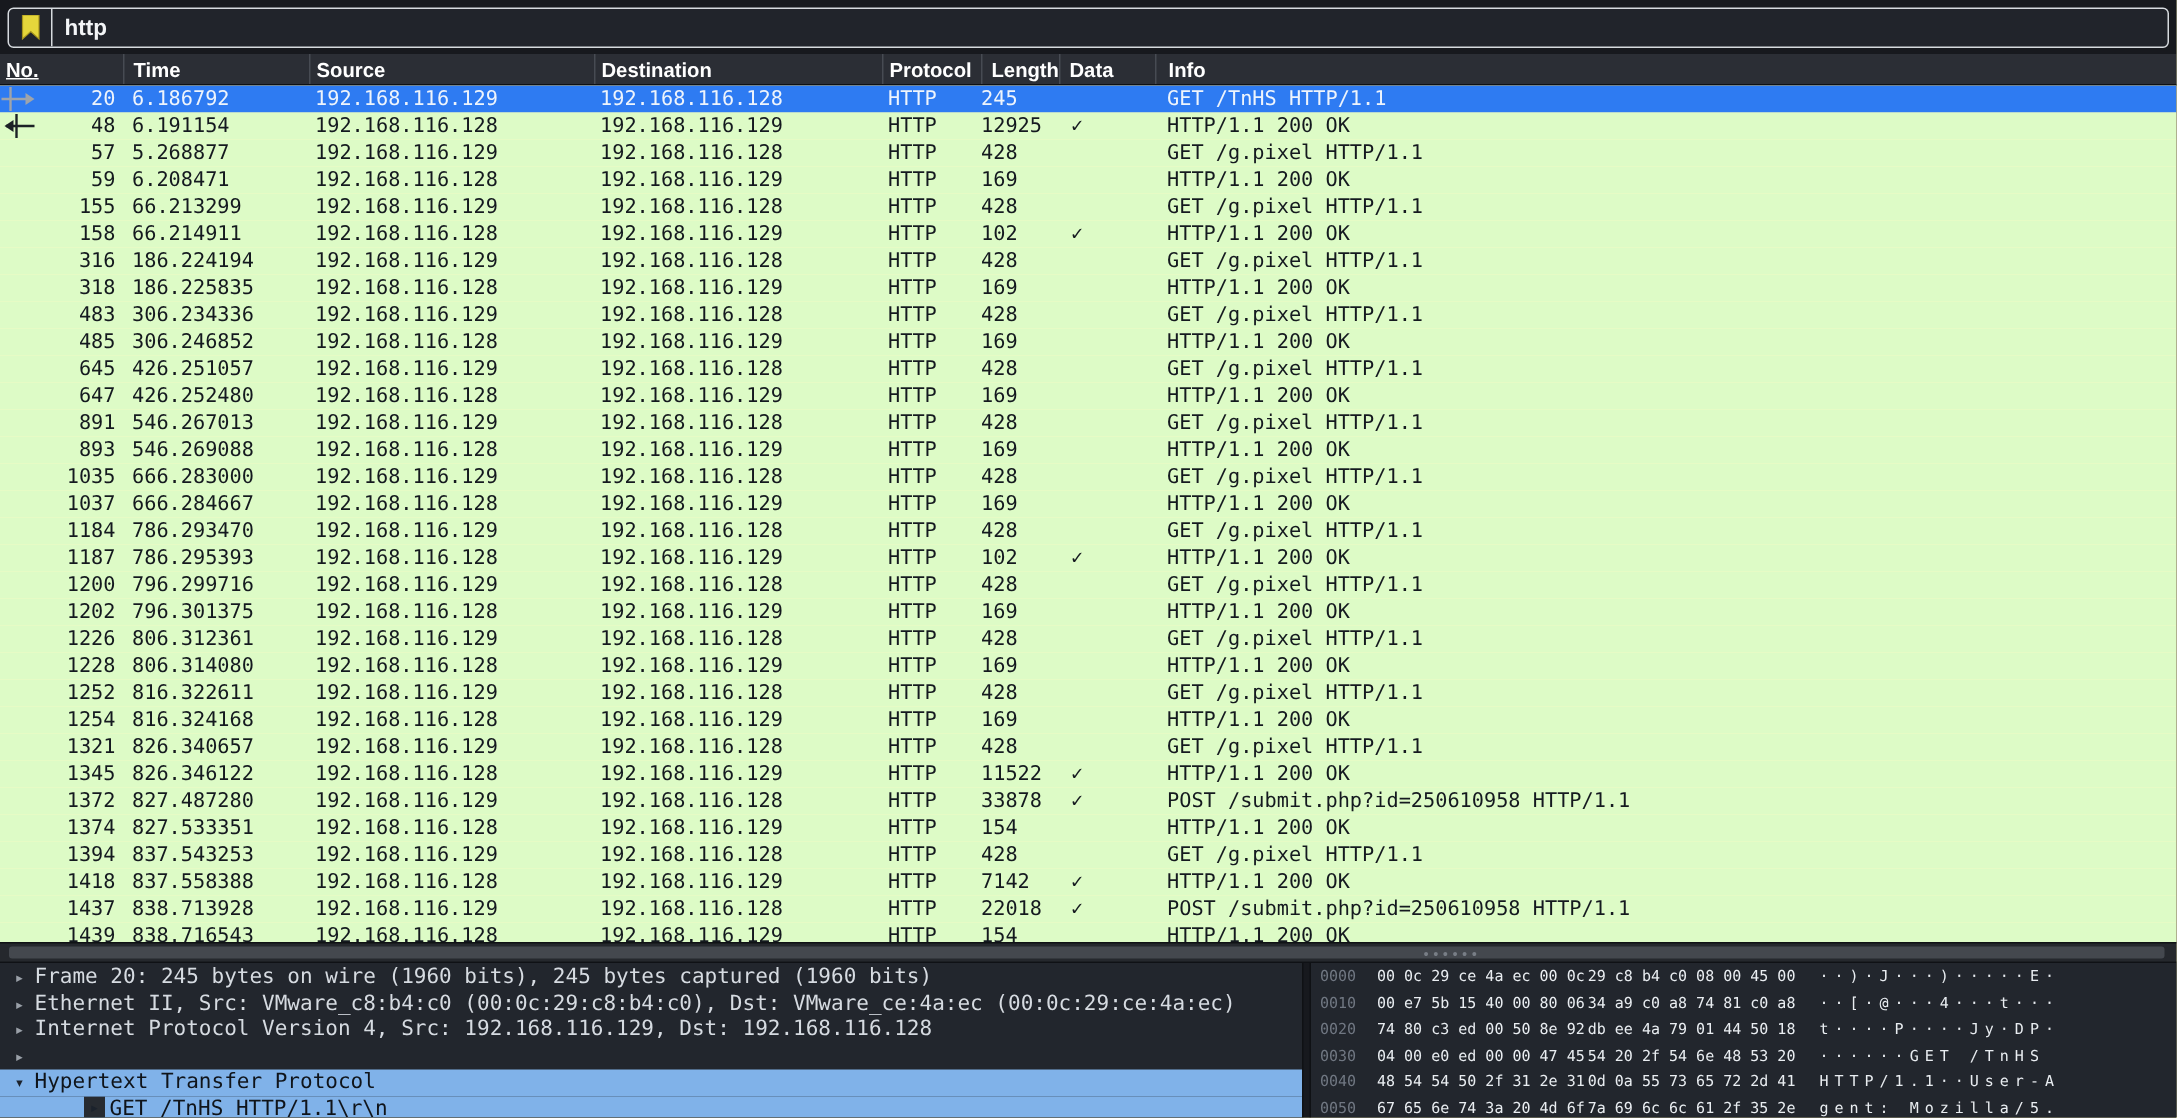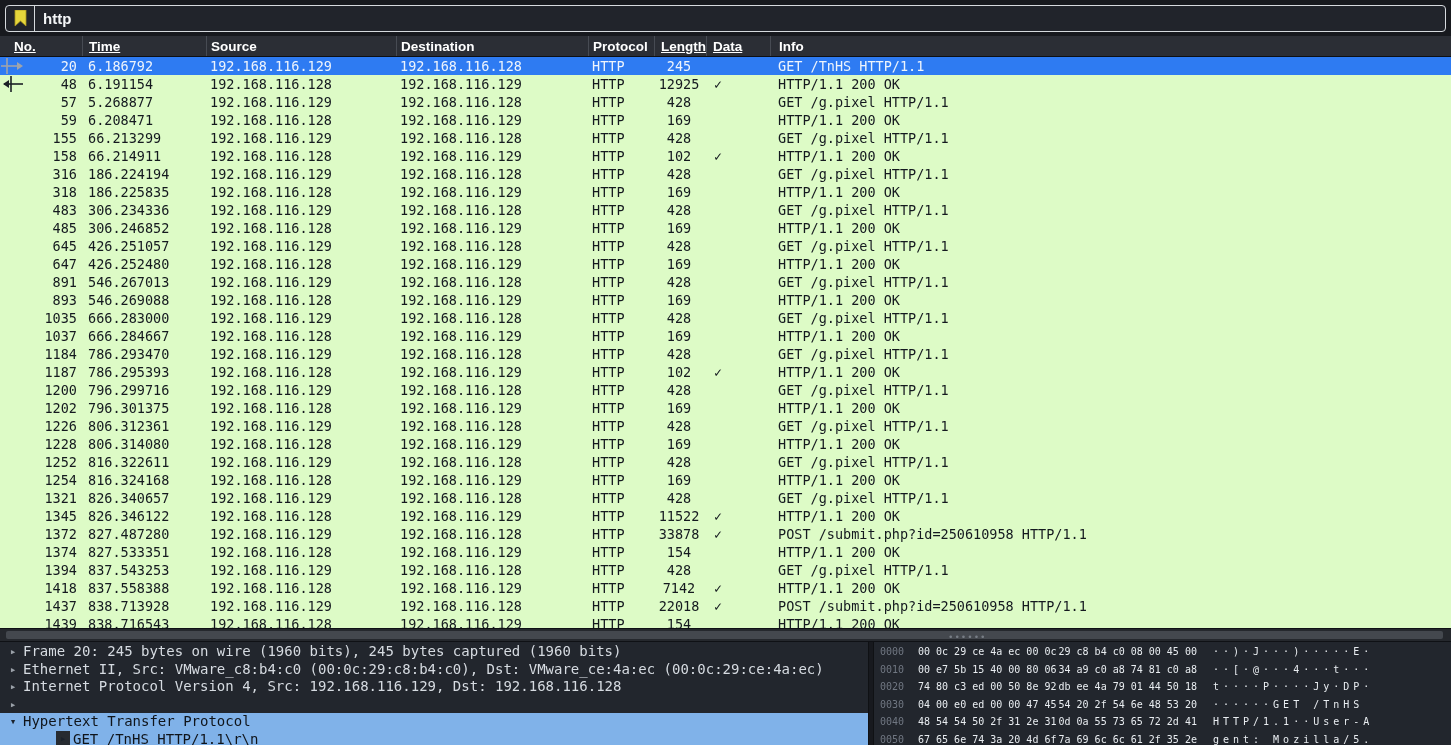--- a/index.html
+++ b/index.html
@@ -8,35 +8,35 @@
 
   
   .filter-bar { height:36px; display:flex; align-items:center; padding:0 5px; background:#17191e; }
   .filter-field { flex:1; height:27px; border:1px solid #d6dade; border-radius:4px; background:#21242b; display:flex; align-items:stretch; overflow:hidden; }
   .bookmark-box { width:29px; border-right:1px solid #d6dade; display:flex; align-items:center; justify-content:center; }
   .filter-value { color:#f3f5f7; font-family:"Liberation Sans",sans-serif; font-size:15px; font-weight:600; padding-left:8px; align-self:center; }
 
   
   .header-row { height:21px; background:#2b2e35; display:grid; grid-template-columns:82px 124px 190px 192px 66px 52px 64px 1fr; font-family:"Liberation Sans",sans-serif; font-size:13.5px; font-weight:700; color:#ffffff; border-bottom:1px solid #0e1013; }
   .hcell { display:flex; align-items:center; padding-left:4px; border-left:1px solid #474b53; white-space:nowrap; overflow:hidden; }
-  .hcell.h-no { border-left:none; padding-left:14px;text-decoration:underline; }
-  .hcell.h-time, .hcell.h-len, .hcell.h-data { padding-left:6px;text-decoration:underline; }
+  .hcell.h-no { border-left:none; padding-left:4px;text-decoration:underline; }
+  .hcell.h-time, .hcell.h-len, .hcell.h-data { padding-left:6px; }
   .hcell.h-info { padding-left:8px; }
 
   
   .packet-list { height:571px; overflow:hidden; background:#fef9c3; }
   .packet-row { height:18px; display:grid; grid-template-columns:24px 58px 124px 190px 192px 66px 52px 64px 1fr; background:#ddfbc6; color:#14191f; font-size:13.5px; line-height:18px; }
   .packet-row.selected { background:#2e7bf2; color:#eef4fc; }
   .cell { white-space:nowrap; overflow:hidden; }
   .c-gutter { position:relative; }
   .c-gutter svg { position:absolute; left:0; top:0; }
   .c-no  { text-align:right; padding-right:5px; }
   .c-time{ padding-left:6px; }
   .c-src, .c-dst, .c-proto { padding-left:4px; }
-  .c-len { text-align:center; padding-right:2px; }
+  .c-len { text-align:left; padding-right:2px; }
   .c-data{ padding-left:8px; }
   .c-info{ padding-left:8px; }
 
   
   .hscrollbar { height:13px; background:#25282d; border-top:1px solid #101215; position:relative; }
   .hthumb { position:absolute; top:2px; bottom:2px; left:6px; right:8px; background:#44484e; border-radius:2px; }
   .splitter-grip { position:absolute; left:948px; top:5px; color:#787e86; font-size:9px; letter-spacing:1px; line-height:6px; z-index:2; }
 
   
   .bottom { display:flex; height:104px; border-top:1px solid #0f1115; background:#17191e; }

